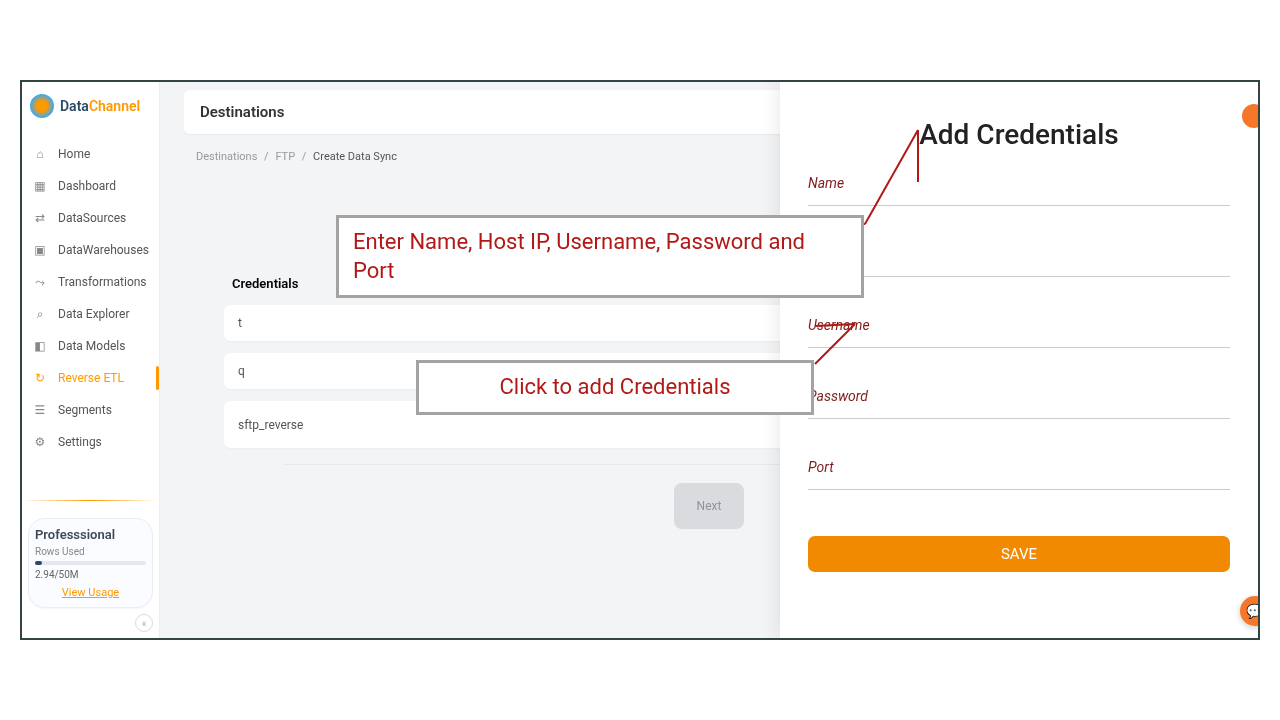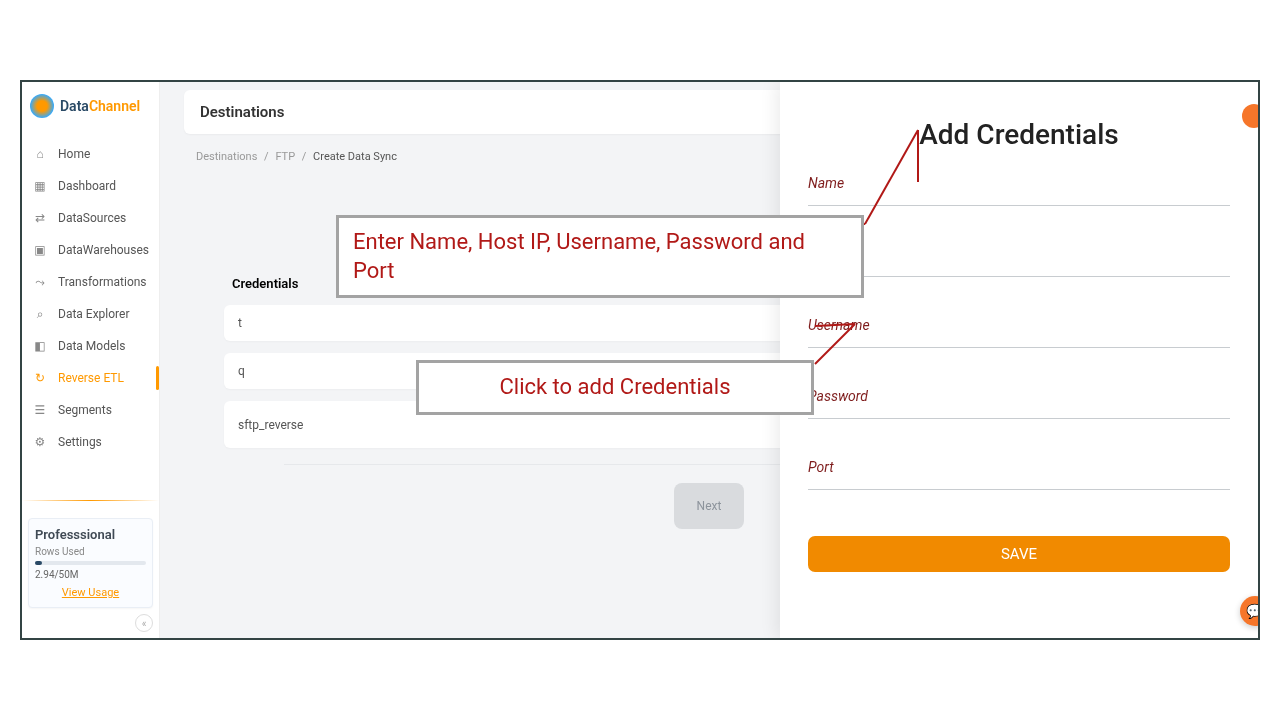--- a/index.html
+++ b/index.html
@@ -10,21 +10,21 @@
   .logo-icon { width: 24px; height: 24px; border-radius: 50%; background: radial-gradient(circle, #f90 30%, #3af 70%); display:inline-block;}
   .logo-text { font-size: 14px; font-weight: 600; }
   .logo-text .d1 { color: #2a4a66; }
   .logo-text .d2 { color: #f90; }
   .nav { margin-top: 8px; }
   .nav-item { display: flex; align-items: center; gap: 10px; padding: 8px 10px; font-size: 12px; color: #555; cursor: pointer; position: relative;}
   .nav-item.active { color: #f90; }
   .nav-item.active::after { content:""; position:absolute; right:0; top:4px; bottom:4px; width:3px; background:#f90; border-radius:2px;}
   .nav-icon { width: 16px; height: 16px; display: inline-flex; align-items: center; justify-content: center; color:#888;}
   .nav-item.active .nav-icon{ color:#f90;}
-  .usage-box { position: absolute; bottom: 30px; left: 6px; right: 6px; background: #fafcff; border: 1px solid #e9eef5; border-radius: 4px; padding: 8px 6px; box-shadow: 0 1px 2px rgba(0,0,0,.04);}
+  .usage-box { position: absolute; bottom: 30px; left: 6px; right: 6px; background: #fafcff; border: 1px solid #e9eef5; border-radius: 17px; padding: 8px 6px; box-shadow: 0 1px 2px rgba(0,0,0,.04);}
   .usage-box .plan { font-size: 13px; font-weight: 600; color: #404a55; margin-bottom: 4px;}
   .usage-box .label { font-size: 10px; color: #888; }
   .usage-box .bar { height: 4px; background: #e3e8ee; border-radius: 2px; margin: 4px 0; position: relative;}
   .usage-box .bar .fill { position: absolute; left: 0; top: 0; bottom: 0; width: 6%; background: #2a4a66; border-radius: 2px;}
   .usage-box .val { font-size: 10px; color: #666; text-align: left;}
   .usage-box .link { display: block; text-align: center; font-size: 11px; color: #f90; text-decoration: underline; margin-top: 6px;}
   .collapse-btn { position: absolute; bottom: 6px; right: 6px; width: 18px; height: 18px; border-radius:50%; background:#fff; border:1px solid #ddd; display:flex; align-items:center; justify-content:center; font-size:10px; color:#aaa; cursor:pointer;}
   .sidebar-divider{ position:absolute; top:418px; left:0; right:0; height:1px; background: linear-gradient(to right, transparent, #f90, transparent);}
 
   .main { position: absolute; left: 138px; top: 0; right: 0; height: 100%; background: #f3f4f6; }

